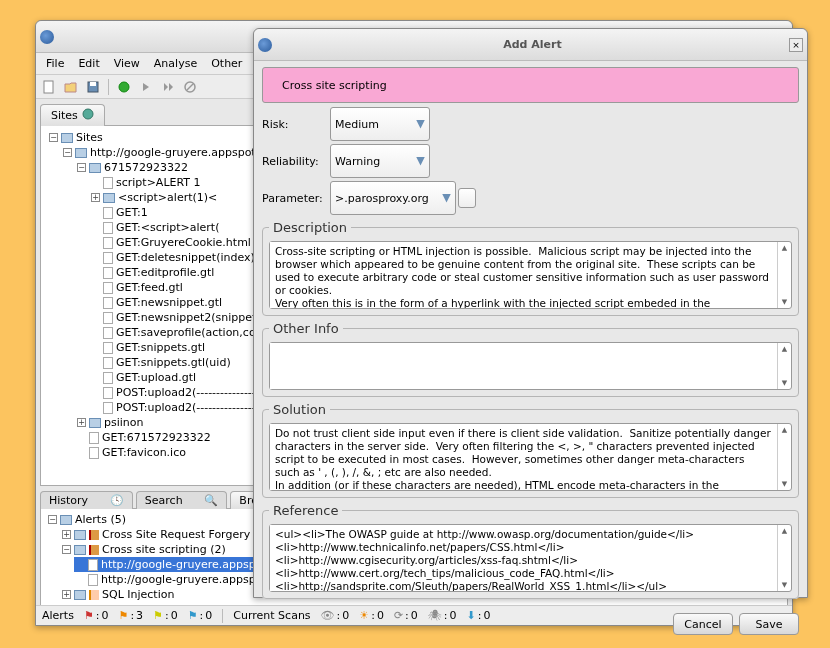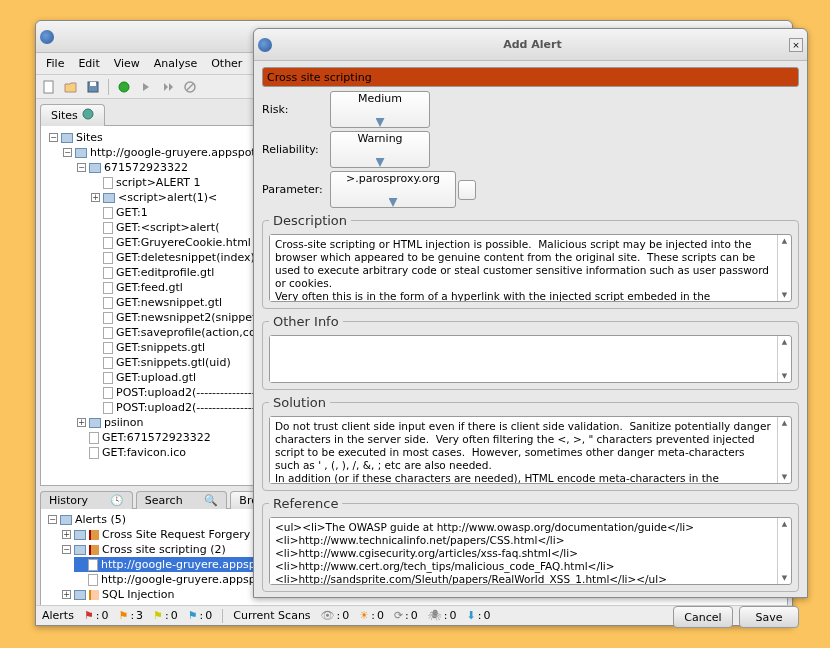--- a/index.html
+++ b/index.html
@@ -48,22 +48,22 @@
 .flag.red { background: #d94; border-left: 2px solid #a00; }
 .flag.yellow { background: #fca; border-left: 2px solid #d80; }
 
 .statusbar { position: absolute; bottom: 0; left: 0; right: 0; height: 20px; background: #ededed; border-top: 1px solid #ccc; display: flex; align-items: center; padding: 0 6px; gap: 10px; font-size: 10.5px; }
 .statusbar .sep { width: 1px; height: 14px; background: #bbb; }
 .stat { display: flex; align-items: center; gap: 2px; }
 
 .dialog-body { padding: 6px 8px; }
 .field-row { display: flex; align-items: center; margin-bottom: 3px; }
 .field-row label { width: 68px; }
-.text-input { flex: 1; height: 20px; border: 1px solid #999; padding: 2px 4px; background: #c2410c; border-radius: 3px; }
-.combo { width: 100px; height: 37px; border: 1px solid #999; background: linear-gradient(#fff,#eee); border-radius: 3px; display: flex; align-items: center; justify-content: space-between; padding: 0 4px; cursor: pointer; flex-direction: column; }
+.text-input { flex: 1; height: 36px; border: 1px solid #999; padding: 2px 19px; background: #f9a8d4; border-radius: 3px; }
+.combo { width: 100px; height: 28px; border: 1px solid #999; background: linear-gradient(#fff,#eee); border-radius: 3px; display: flex; align-items: center; justify-content: space-between; padding: 16px 4px; cursor: pointer; }
 .combo.wide { width: 126px; }
 .combo .arrow { width: 9px; height: 9px; background: #6a8fb5; clip-path: polygon(0 0, 100% 0, 50% 100%); }
 .combo-btn { width: 18px; height: 20px; border: 1px solid #999; background: linear-gradient(#fff,#eee); border-radius: 3px; margin-left: 2px; display: flex; align-items: center; justify-content: center; cursor: pointer; }
 
 .fieldset { border: 1px solid #b5b5b5; border-radius: 4px; margin-top: 5px; padding: 6px; background: #e8e8e8; }
 .fieldset legend { padding: 0 4px; font-size: 13px; color: #333; }
 .textarea-wrap { display: flex; background: #fff; border: 1px solid #999; border-radius: 3px; }
 .textarea { flex: 1; padding: 3px 5px; font-size: 10.5px; line-height: 13px; overflow: hidden; resize: none; border: none; outline: none; font-family: inherit; }
 .scrollctl { width: 14px; display: flex; flex-direction: column; justify-content: space-between; border-left: 1px solid #ccc; }
 .scrollctl div { height: 12px; display: flex; align-items: center; justify-content: center; font-size: 7px; color: #666; cursor: pointer; }

